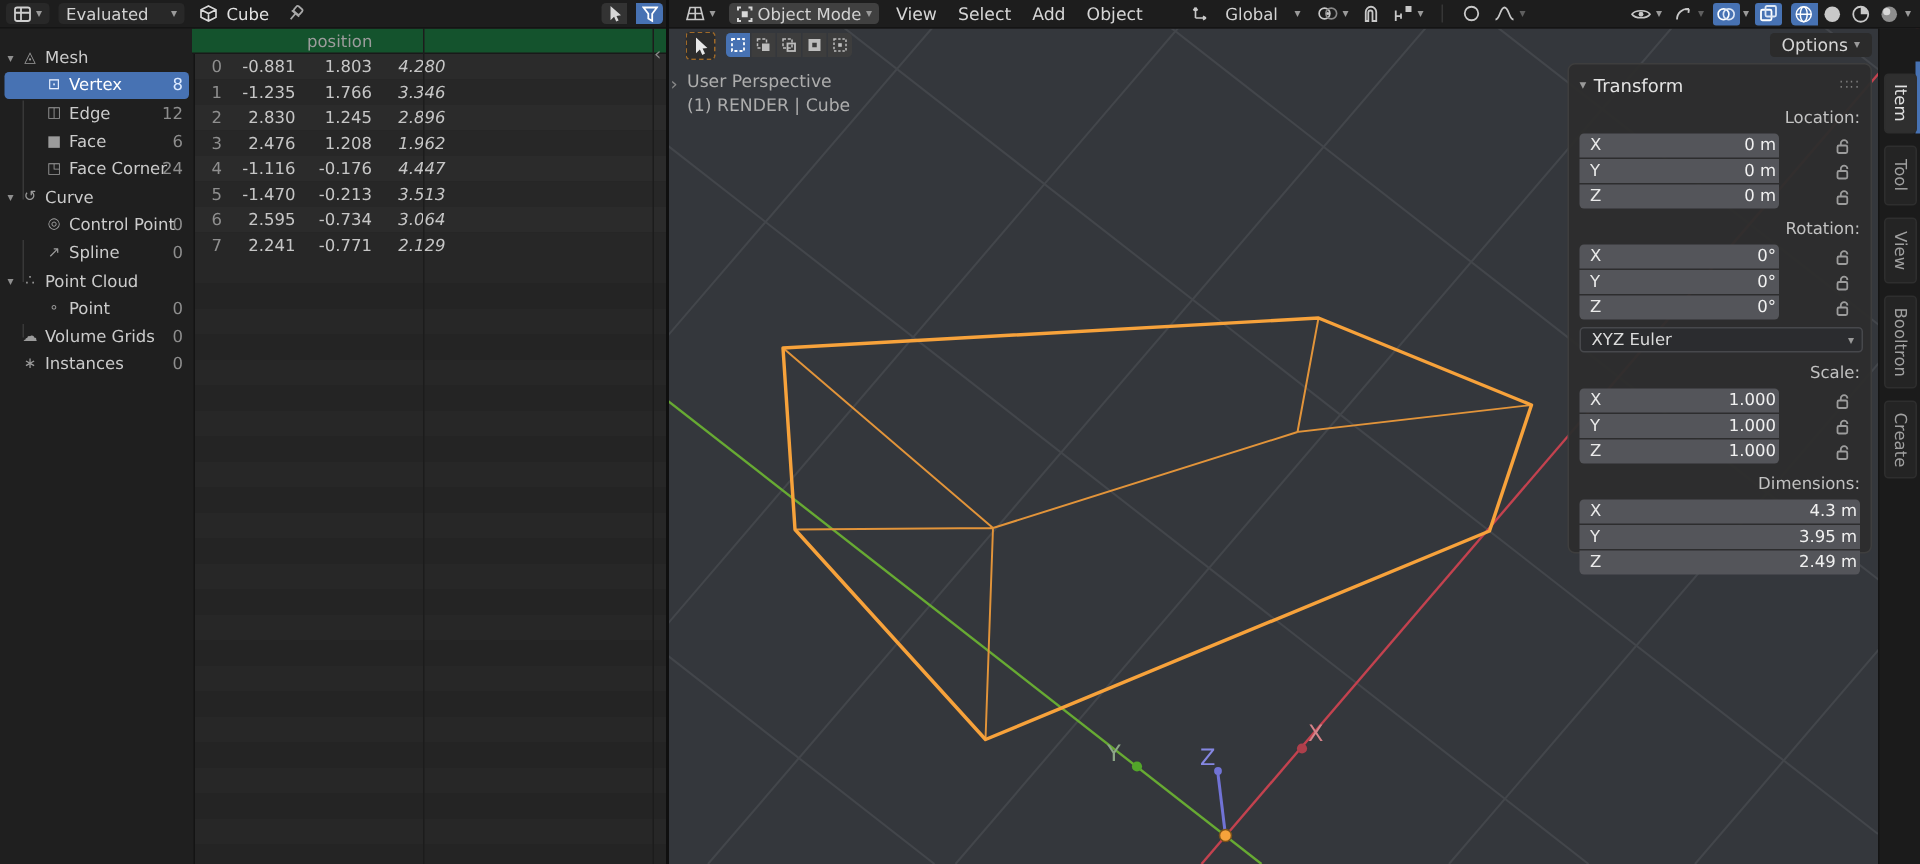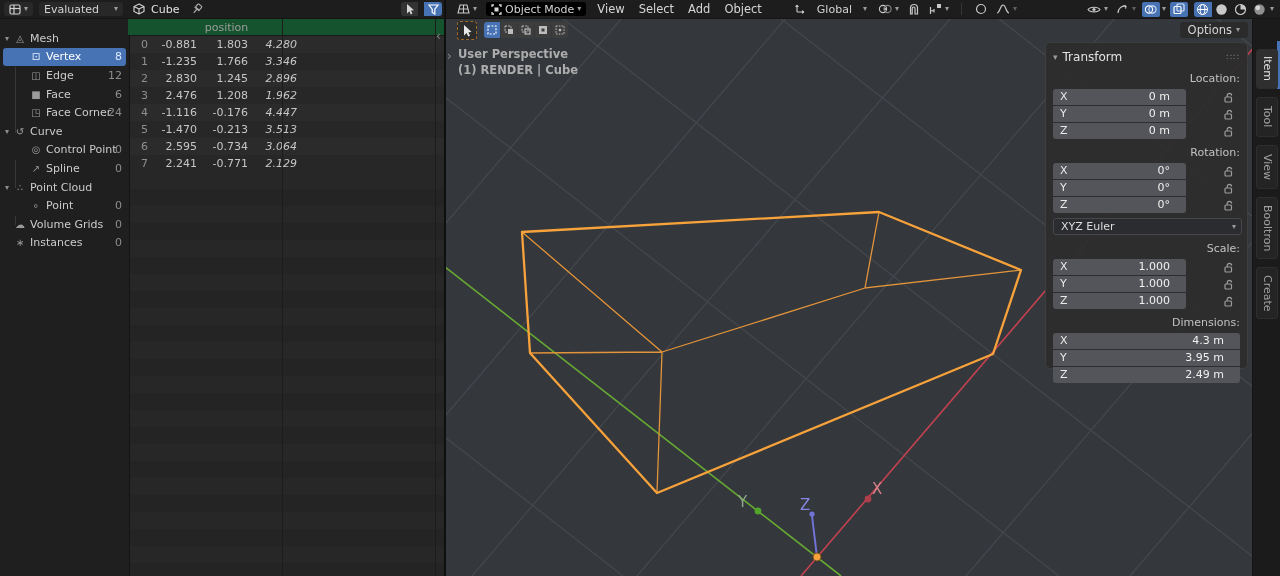--- a/index.html
+++ b/index.html
@@ -56,34 +56,34 @@
   .tog { width:18px; height:15px; border-radius:2px; display:flex; align-items:center; justify-content:center; }
   .tog.on { background:var(--accent); }
 
   
   #tool-btn { position:absolute; left:457px; top:21px; width:20px; height:19px; background:#2c2c2c; border:1px dashed #a06a28; border-radius:3px; z-index:3; display:flex; align-items:center; justify-content:center; }
   #select-modes { position:absolute; left:484px; top:22px; display:flex; gap:1px; z-index:3; }
   .selmode { width:16px; height:16px; background:#3d3d3d; display:flex; align-items:center; justify-content:center; }
   .selmode:first-child { border-radius:3px 0 0 3px; background:var(--accent); }
   .selmode:last-child { border-radius:0 3px 3px 0; }
   #options-btn { position:absolute; right:32px; top:22px; height:16px; background:#2b2b2b; border-radius:3px; display:flex; align-items:center; gap:4px; padding:0 8px; color:#d5d5d5; z-index:3; font-size:11.5px; }
-  #vp-caption { position:absolute; left:458px; top:46px; z-index:3; color:#adadad; font-size:11.5px; line-height:16px;font-weight:bold; }
+  #vp-caption { position:absolute; left:458px; top:46px; z-index:3; color:#adadad; font-size:11.5px; line-height:16px; }
   .region-arrow { position:absolute; z-index:3; color:#8a8a8a; font-size:12px; }
 
   
   #npanel { position:absolute; left:1045px; top:42px; width:203px; height:327px; background:rgba(45,45,45,.97); border:1px solid #3e3e3e; border-radius:5px; z-index:3; padding:5px 7px 0 7px; }
   #npanel .p-head { display:flex; align-items:center; gap:5px; color:#e3e3e3; font-size:12px; margin:2px 0 8px 0; }
   #npanel .p-head .dots { margin-left:auto; color:#7d7d7d; letter-spacing:1px; font-size:9px; }
   .sec-label { color:#c2c2c2; margin:7px 0 4px 1px;text-align:right; }
   .frow { display:flex; align-items:center; margin-bottom:1px; }
   .field { display:flex; height:16px; line-height:16px; background:#54555a; width:133px; }
   .frow:first-of-type .field, .field.rt { border-radius:3px 3px 0 0; }
   .field.rb { border-radius:0 0 3px 3px; }
   .field .f-label { padding-left:7px; color:#eaeaea; }
-  .field .f-value { flex:1; text-align:right; padding-right:16px; color:#f0f0f0; }
+  .field .f-value { flex:1; text-align:right; padding-right:2px; color:#f0f0f0; }
   .field.wide { width:189px; }
   .lockcol { margin-left:auto; margin-right:6px; }
   #euler { width:189px; height:17px; background:#2b2c2f; border:1px solid #47484c; border-radius:3px; display:flex; align-items:center; margin:5px 0 2px 0; color:#dcdcdc; }
   #euler span:first-child { padding-left:7px; }
   #euler .chev { margin-left:auto; padding-right:5px; }
 
   
   #tabbar { position:absolute; right:0; top:19px; width:28px; bottom:0; background:#1b1b1b; border-left:1px solid #141414; z-index:4; }
   .vtab { position:absolute; left:3px; width:22px; background:#242424; border:1px solid #2e2e2e; border-radius:3px; color:#a0a0a0; writing-mode:vertical-rl; text-align:center; font-size:11px; display:flex; align-items:center; justify-content:center; }
   .vtab.active { background:#2f2f2f; color:#e2e2e2; }
@@ -327,21 +327,21 @@
 
   <div id="vp-header" class="hdr" style="padding:0 6px; gap:4px;">
     <div class="hbtn" style="background:transparent;">
       <span class="icon">
         <svg width="13" height="11">
             <path d="M3,1 L10,1 L12,9 L1,9 Z M6.5,1 L6.5,9 M2,5 L11.4,5" fill="none" stroke="#c8c8c8" stroke-width="1.1"></path>
           </svg>
       </span>
       <span class="chev">▾</span>
     </div>
-    <div class="hbtn" style="background:#000000;">
+    <div class="hbtn" style="background:#404040;">
       <span class="icon">
         <svg width="11" height="11">
             <path d="M1,3 L1,1 L3,1 M8,1 L10,1 L10,3 M10,8 L10,10 L8,10 M3,10 L1,10 L1,8" fill="none" stroke="#d8d8d8" stroke-width="1.3"></path>
             <rect x="3.5" y="3.5" width="4" height="4" fill="#d8d8d8"></rect>
           </svg>
       </span>
       <span>Object Mode</span>
       <span class="chev">▾</span>
     </div>
     <div id="vp-menus" style="display:flex;">

